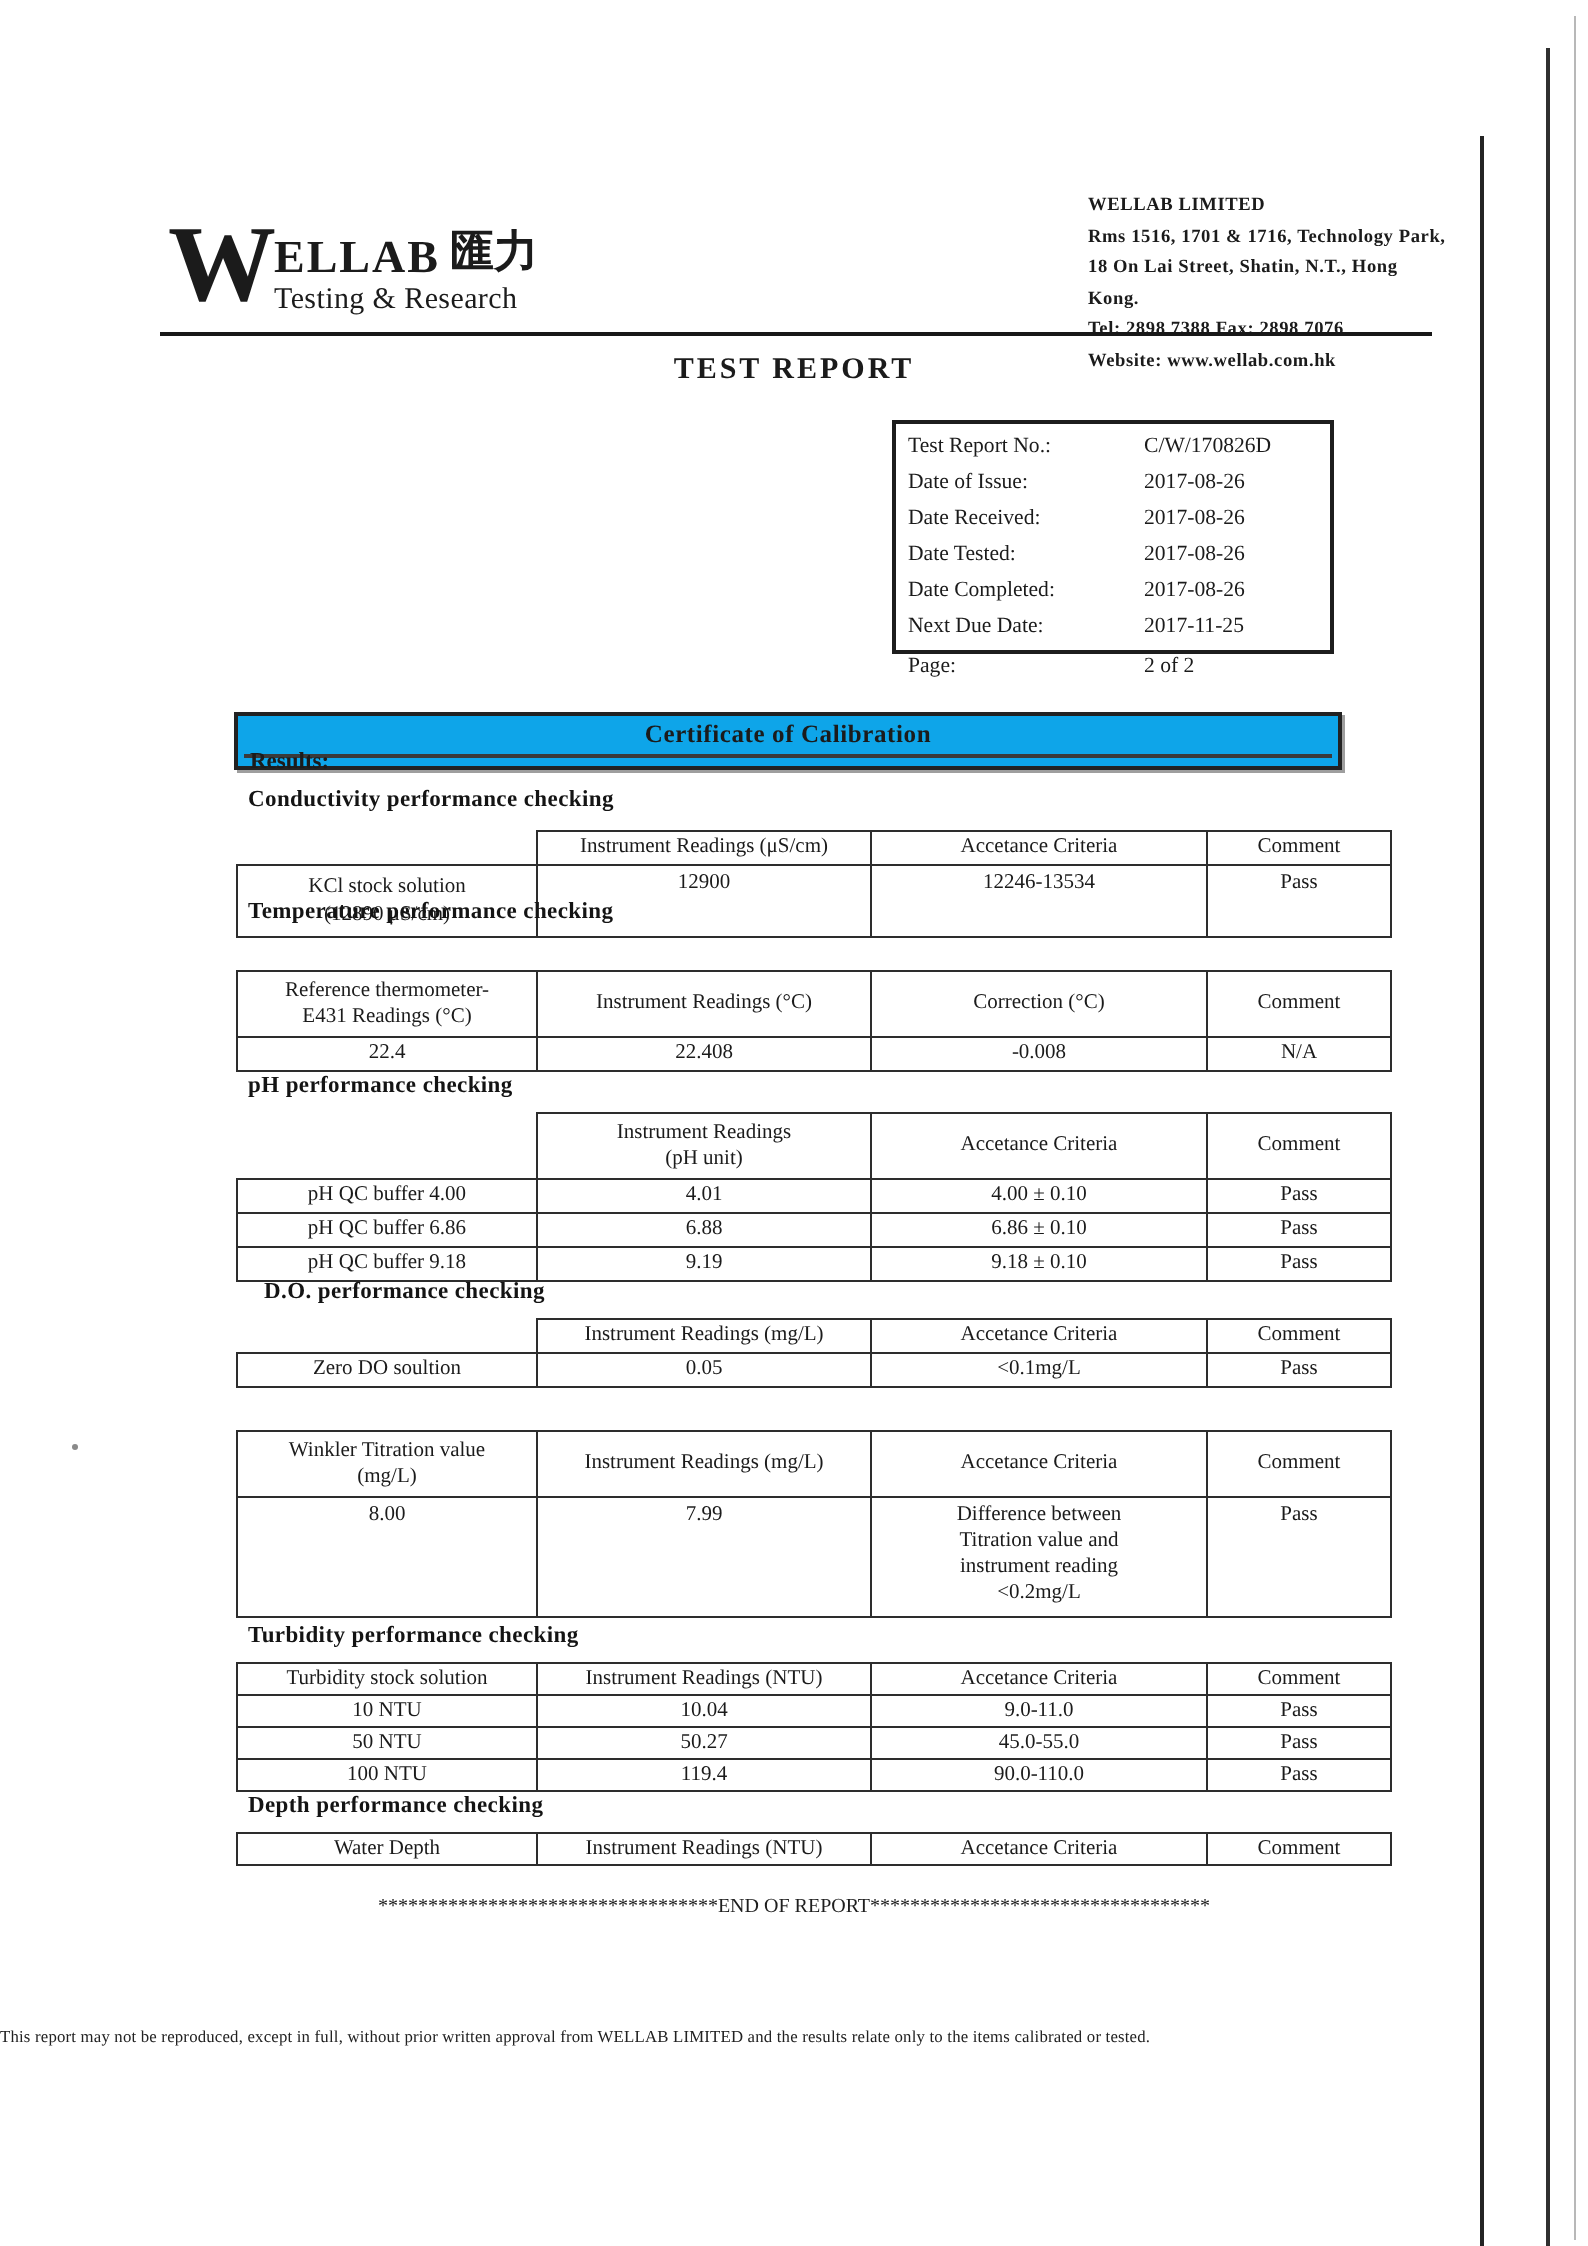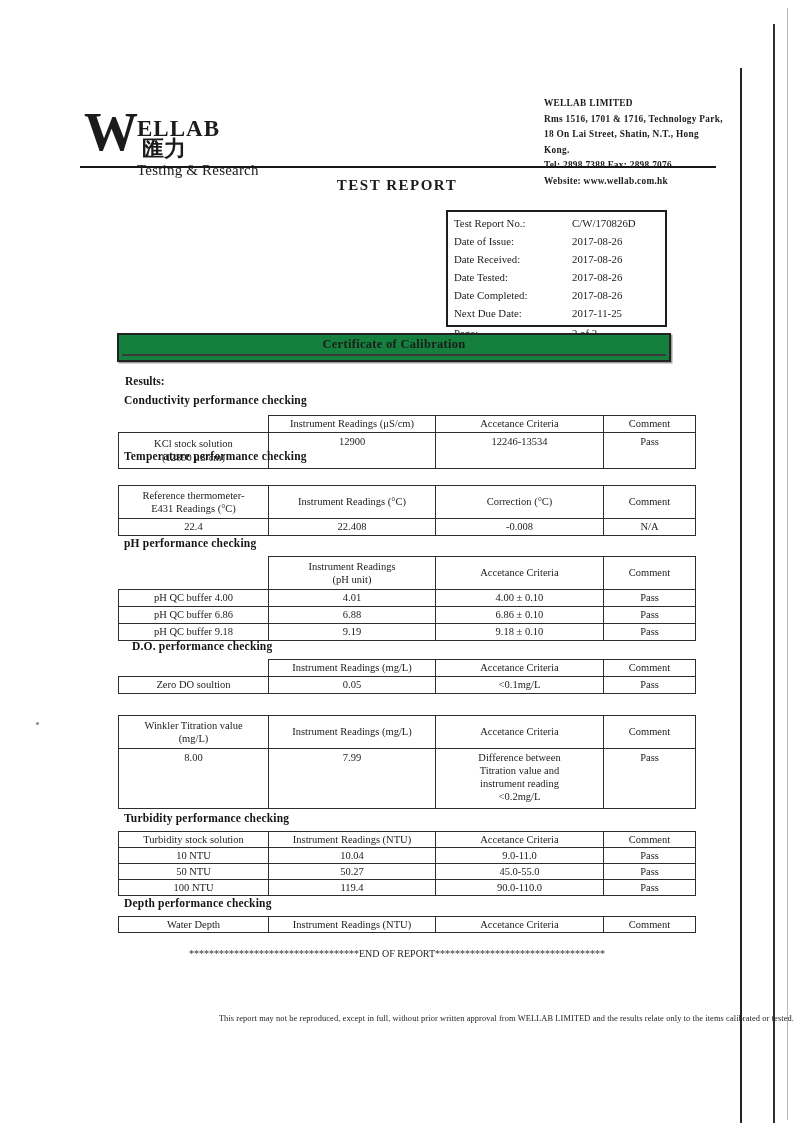--- a/index.html
+++ b/index.html
@@ -8,60 +8,60 @@
     background:#ffffff; overflow:hidden;
     font-family:"Liberation Serif","DejaVu Serif",serif;
     color:#1b1b1b;
   }
   .abs { position:absolute; }
 
   
   .logo { left:84px; top:110px; display:flex; align-items:flex-start; }
   .logo-w { font-size:54px; line-height:0.85; font-weight:bold; letter-spacing:-2px; }
   .logo-right { margin-left:1px; padding-top:7px; }
-  .logo-row { display:flex; align-items:flex-start;flex-direction:column; }
+  .logo-row { display:flex; align-items:flex-start; }
   .logo-ellab { font-size:23px; font-weight:bold; letter-spacing:1px; line-height:1; }
   .logo-cjk { font-size:22px; font-weight:bold; margin-left:5px; line-height:1; margin-top:-2px; }
   .logo-tagline { font-size:15px; margin-top:2px; letter-spacing:0.2px; }
 
   .company { left:544px; top:96px; width:180px; font-size:9.3px; font-weight:bold;
              line-height:15.6px; letter-spacing:0.3px; }
   .header-rule { left:80px; top:166px; width:636px; height:2px; background:#181818; }
 
   .doc-title { left:0; top:177px; width:794px; text-align:center;
                font-size:15px; font-weight:bold; letter-spacing:1.5px; }
 
   
   .info-box { left:446px; top:210px; width:211px; border:2px solid #1d1d1d; padding:3px 0 3px 6px; }
   .info-row { display:flex; font-size:10.8px; line-height:17.9px; }
   .info-label { width:118px; }
   .info-value { flex:1; }
   .info-page { left:448px; top:327px; width:211px; display:flex; font-size:10.8px; padding-left:6px; }
   .info-page .info-label { width:118px; }
 
   
-  .banner { left:117px; top:333px; width:550px; height:25px; border:2px solid #222;
-            box-shadow:1.5px 1.5px 0 rgba(40,40,40,0.45); background:#15803d; }
+  .banner { left:117px; top:356px; width:550px; height:25px; border:2px solid #222;
+            box-shadow:1.5px 1.5px 0 rgba(40,40,40,0.45); background:#0ea5e9; }
   .banner-text { display:block; margin:0 3px; height:19px; line-height:19px; text-align:center;
                  font-size:12.5px; font-weight:bold; border-bottom:2px solid #3a3a3a; letter-spacing:0.3px; }
 
   .results { left:125px; top:375px; font-size:11.5px; font-weight:bold; }
   .sect { position:absolute; font-size:11.5px; font-weight:bold; letter-spacing:0.2px; color:#141414; }
 
   
   table.t { position:absolute; border-collapse:collapse; table-layout:fixed; width:577px; }
   table.t td { border:1.5px solid #2d2d2d; text-align:center; padding:0 2px;
                font-size:10.5px; line-height:1.25; white-space:pre-line; color:#1b1b1b;
                overflow:hidden; }
   table.t td.blank { border:none; }
   tr.vtop td { vertical-align:top; padding-top:2px; }
 
   .end-line { left:0; top:948px; width:794px; text-align:center; font-size:10px;
               letter-spacing:0; color:#1e1e1e; }
-  .footer-note { left:0; top:1014px; width:794px; text-align:right; font-size:8.4px;
+  .footer-note { left:0; top:1014px; width:794px; text-align:left; font-size:8.4px;
                  color:#222; letter-spacing:0.1px; }
 
   
   .art-line-1 { left:740px; top:68px;  width:2px; height:1055px; background:#242424; }
   .art-line-2 { left:773px; top:24px;  width:2px; height:1099px; background:#303030; }
   .art-line-3 { left:787px; top:8px;   width:1px; height:1112px; background:#b8b8b8; }
   .art-dot    { left:36px;  top:722px; width:3px; height:3px; background:#8a8a8a; border-radius:50%; }
 </style>
 </head>
 <body>

